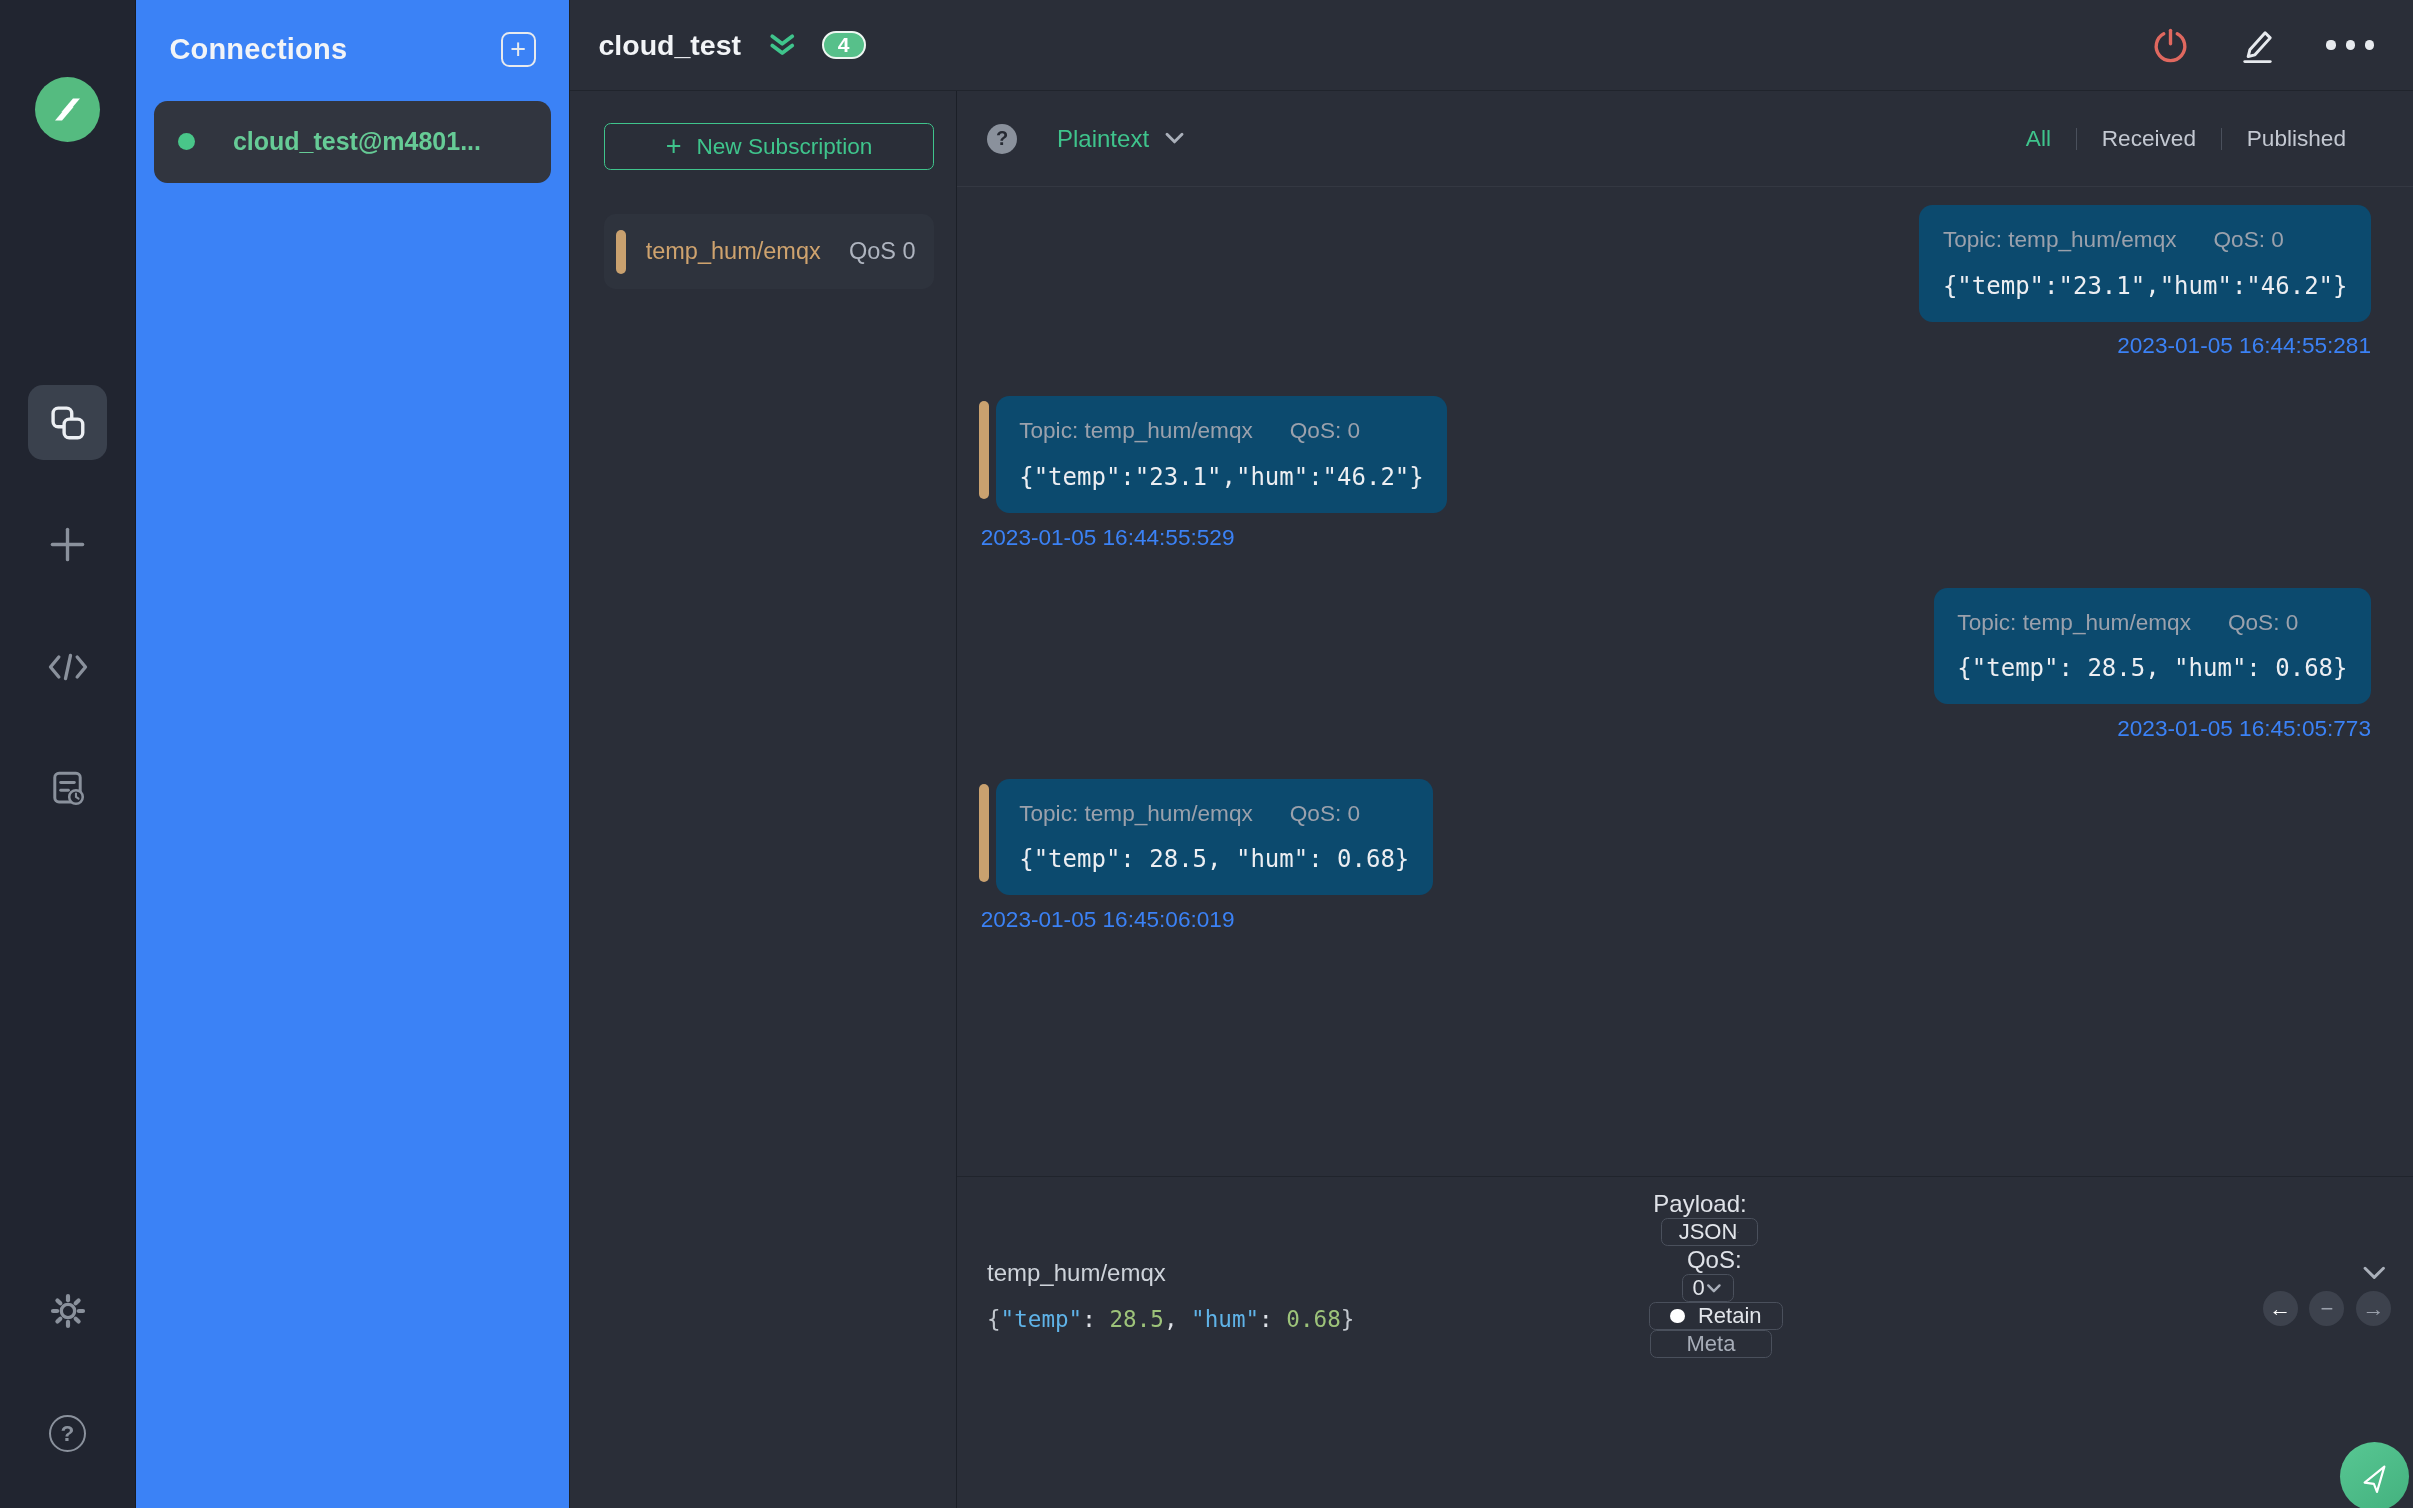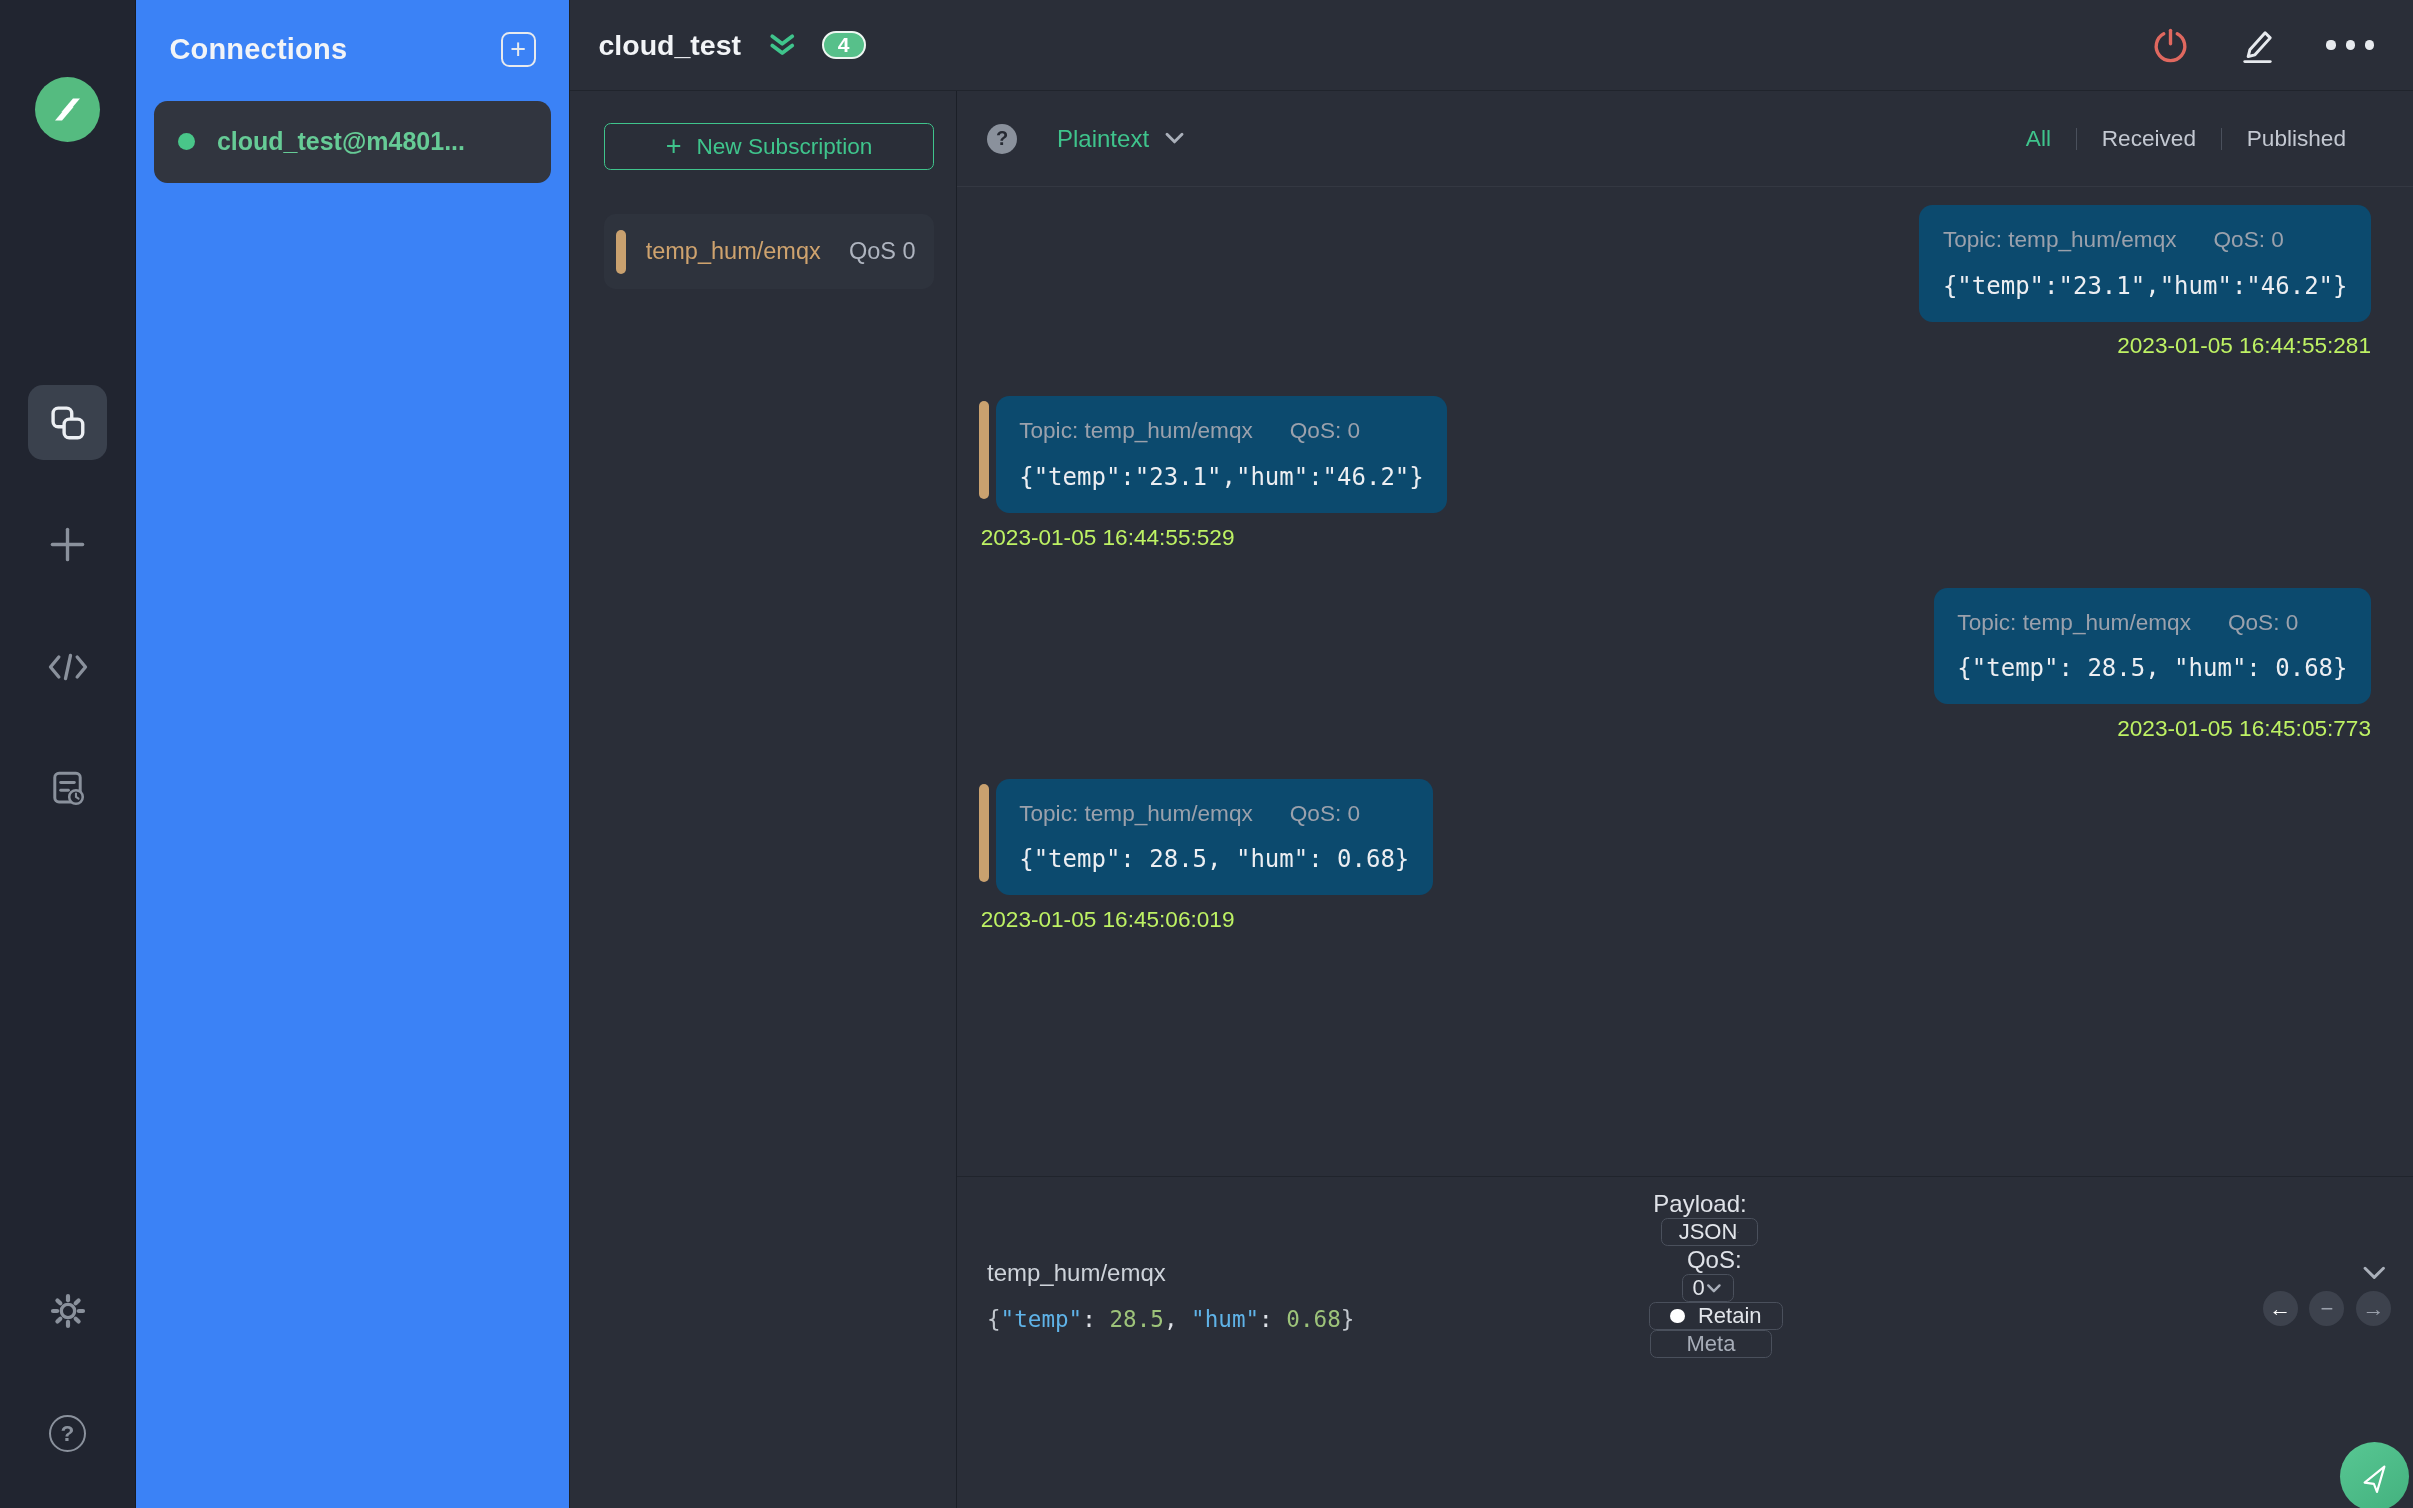--- a/index.html
+++ b/index.html
@@ -51,21 +51,21 @@
     padding:0 18.4px 0 18.4px;
   }
   .conn-title { font-size:29px; font-weight:bold; color:#f2f4f7; letter-spacing:0.2px; }
   .add-conn-btn {
     width:35px; height:35px; border:2.1px solid #e7eaee; border-radius:8.4px;
     background:transparent; color:#e7eaee; display:flex; align-items:center; justify-content:center;
     font-size:27px; line-height:1; cursor:pointer;
   }
   .conn-item {
     margin:1.7px 3.4px; height:82px; background:#31353f; border-radius:13.4px;
-    display:flex; align-items:center; padding:0 23.5px; cursor:pointer;
+    display:flex; align-items:center; padding:0 23.5px; cursor:pointer;gap:16px;
   }
   .conn-dot { width:17px; height:17px; border-radius:50%; background:#49c689; margin-right:22px; flex-shrink:0; }
   .conn-name { font-size:25px; font-weight:bold; color:#66cb96; }
 
   
   .main { flex:1; display:flex; flex-direction:column; min-width:0; }
   .main-header {
     height:91px; border-bottom:0.8px solid #20242c;
     display:flex; align-items:center; justify-content:space-between;
     padding:0 39px 0 28.5px; flex-shrink:0;
@@ -134,21 +134,21 @@
   .msg + .msg { margin-top:37px; }
   .msg.right { align-items:flex-end; }
   .msg.left  { align-items:flex-start; }
   .msg-row { display:flex; align-items:stretch; }
   .msg-accent { width:10px; border-radius:5px; background:#c9a16f; margin:5px 6.7px 13.4px 0; }
   .bubble {
     background:#0c4a6e; border-radius:13.4px; padding:22px 23.5px;
   }
   .bubble-meta { display:flex; gap:37px; font-size:22.6px; color:#9ba1ac; }
   .bubble-payload { margin-top:18.4px; font-size:24px; color:#eceef2; white-space:pre; }
-  .msg-time { margin-top:11.7px; font-size:22.6px; color:#bef264; }
+  .msg-time { margin-top:11.7px; font-size:22.6px; color:#3b82f6; }
   .msg.left .msg-time { padding-left:1.7px; }
 
   
   .publish {
     flex-shrink:0; height:332px; border-top:0.8px solid #20242c; position:relative;
     padding:13.4px 0 0 30px;
   }
   .pub-controls { display:flex; align-items:center; height:47px;flex-direction:column; }
   .pub-label { font-size:24px; color:#dfe2e8; }
   .pill {

